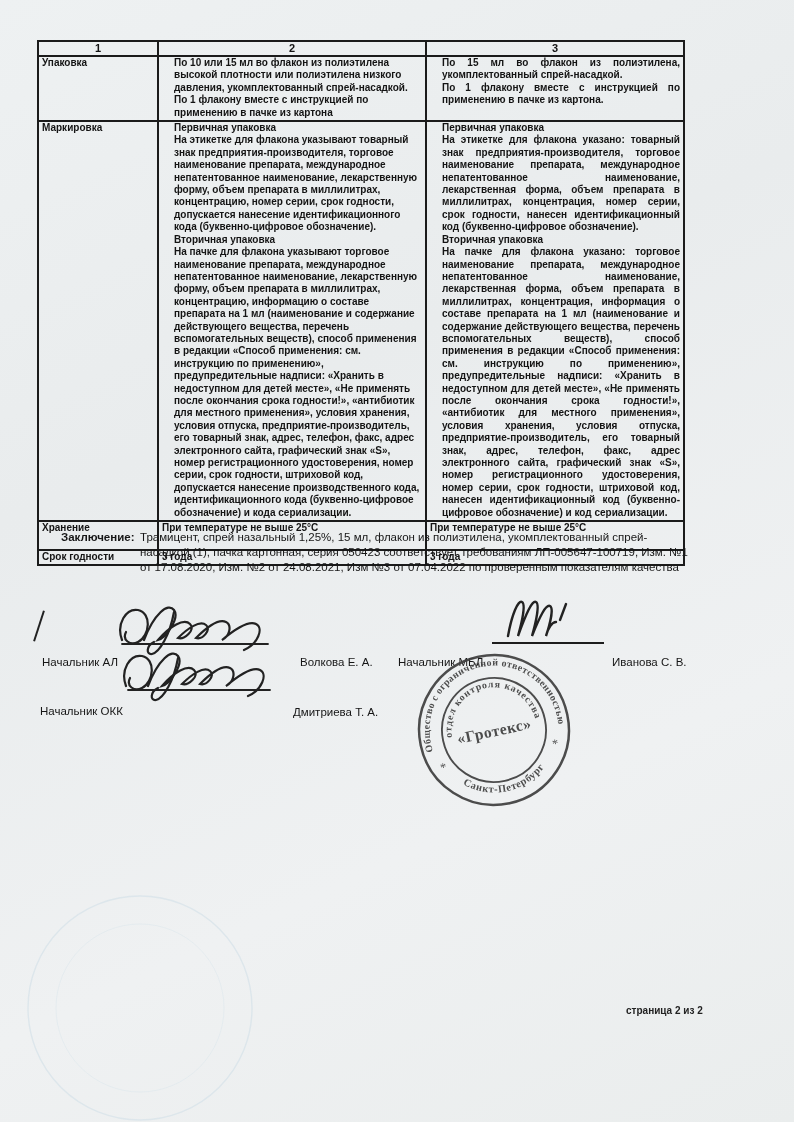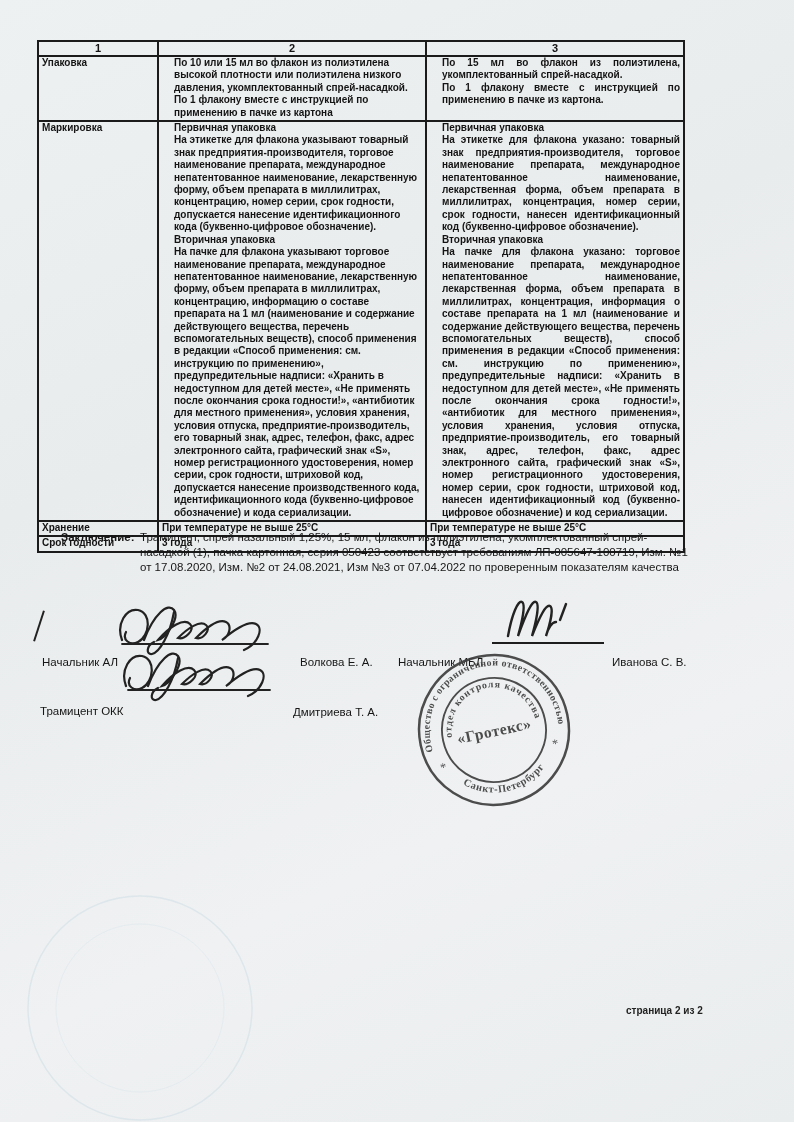--- a/index.html
+++ b/index.html
@@ -15,21 +15,21 @@
     font-size:10px;line-height:12.4px;font-weight:bold;color:#141414;
   }
   .doc-table th,.doc-table td{
     border:2px solid #1b1b1b;vertical-align:top;padding:0 3px 1px 3px;
     overflow:hidden;
   }
   .doc-table th{font-size:11px;text-align:center;padding:0;line-height:13px;}
   tr.r-head{height:14px;}
   tr.r-upak{height:61px;border-radius:17px;}
   tr.r-mark{height:374px;}
-  tr.r-khr{height:15px;}
+  tr.r-khr{height:29px;}
   tr.r-srok{height:14px;padding-left:11px;}
   .part{display:block;margin-left:12px;}
   .just{text-align:justify;}
   
   .concl-label{position:absolute;left:45px;top:531px;font-size:11.5px;font-weight:bold;margin-left:16px;}
   .concl-text{position:absolute;left:140px;top:530px;width:556px;font-size:11.5px;line-height:15px;}
   
   .sig-role,.sig-name{position:absolute;font-size:11.5px;white-space:nowrap;margin-top:32px;}
   .sig-line{position:absolute;height:2px;background:#1d1d1d;}
   .sig-svg{position:absolute;}
@@ -115,21 +115,21 @@
   <div class="sig-role" style="left:398px;top:624px;">Начальник МБЛ</div>
   <svg class="sig-svg" style="left:498px;top:594px;" width="90" height="52" viewBox="0 0 90 52">
     <g fill="none" stroke="#222" stroke-width="2.4" stroke-linecap="round">
       <path d="M10,42 C14,20 20,6 24,8 C28,10 24,28 20,42 C28,20 34,6 38,8 C42,10 38,28 34,42 C42,22 48,10 52,12 C56,14 52,30 48,42 C50,34 54,28 58,28"></path>
       <path d="M68,10 L62,26"></path>
     </g>
   </svg>
   <div class="sig-line" style="left:492px;top:642px;width:112px;"></div>
   <div class="sig-name" style="left:612px;top:624px;">Иванова С. В.</div>
 
-  <div class="sig-role" style="left:40px;top:673px;">Трамицент ОКК</div>
+  <div class="sig-role" style="left:40px;top:673px;">Начальник ОКК</div>
   <svg class="sig-svg" style="left:122px;top:648px;" width="160" height="58" viewBox="0 0 160 58">
     <g fill="none" stroke="#222" stroke-width="2.2" stroke-linecap="round">
       <path d="M4,38 C-2,22 8,6 20,8 C34,11 32,34 20,40 C12,44 4,38 8,30"></path>
       <path d="M26,38 C36,12 50,0 56,8 C62,16 48,36 40,38 C52,24 66,16 72,22 C78,28 66,38 60,36 C70,26 82,18 88,23 C94,28 84,38 78,36 C88,26 100,16 108,20 C114,23 112,34 104,38 C116,28 130,18 138,22 C146,26 140,42 126,48"></path>
       <path d="M56,10 C52,32 42,50 34,52 C28,53 28,44 36,40"></path>
       <path d="M6,42 L148,42" stroke-width="1.8"></path>
     </g>
   </svg>
   <div class="sig-name" style="left:293px;top:674px;">Дмитриева Т. А.</div>
 

